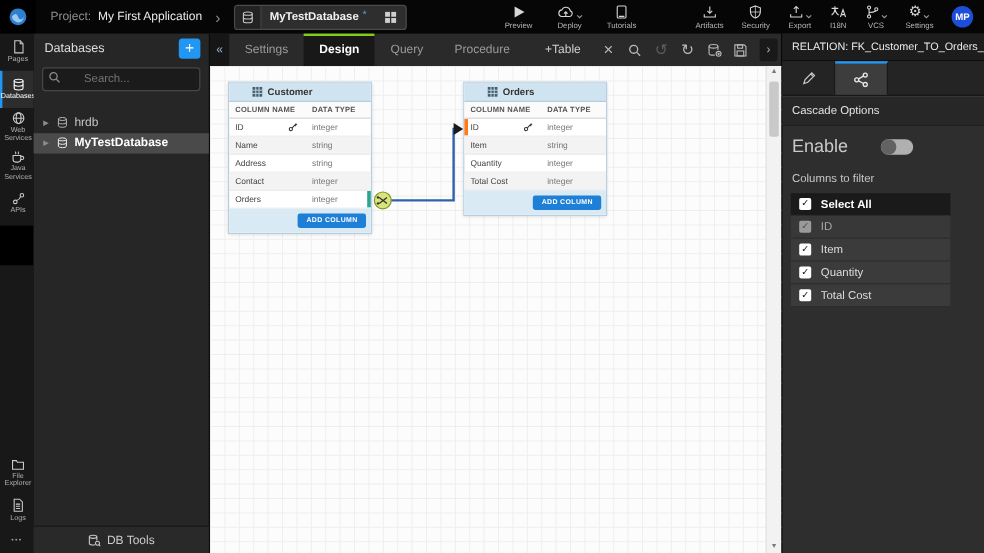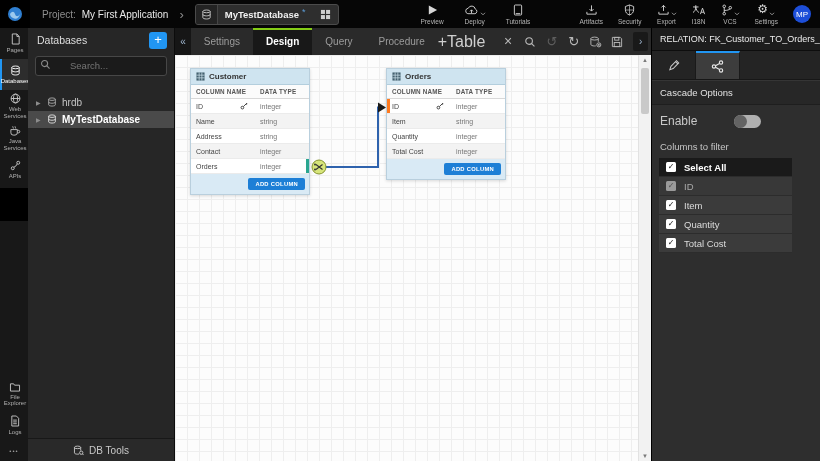--- a/index.html
+++ b/index.html
@@ -16,21 +16,21 @@
   .top-chev { color:#8a8a8a; font-size:13px; margin:0 11px; }
   .doctab { height:21px; display:flex; align-items:center; background:#2e2e2e; border:1px solid #4b4b4b; border-radius:3px; overflow:hidden; }
   .doctab .dbicobox { width:22px; height:100%; background:#232323; border-right:1px solid #454545; display:flex; align-items:center; justify-content:center; }
   .doctab .dname { padding:0 2px 0 7px; font-size:9.5px; font-weight:bold; color:#f1f1f1; }
   .doctab .star { color:#5b9bd5; font-size:9px; margin:0 7px 4px 1px; }
   .doctab .gridico { padding:0 7px; display:flex; align-items:center; }
   .tb-actions { display:flex; margin-left:82px; gap:20px; }
   .tb-right { margin-left:auto; display:flex; gap:15px; align-items:center; margin-right:9px; }
   .tb-act { display:flex; flex-direction:column; align-items:center; gap:2px; color:#b5b5b5; font-size:6.5px; white-space:nowrap; }
   .tb-act .irow { display:flex; align-items:flex-end; gap:1px; height:13px; }
-  .avatar { width:18px; height:18px; border-radius:50%; background:#1d4ed8; color:#fff; font-size:8px; font-weight:normal; display:flex; align-items:center; justify-content:center; }
+  .avatar { width:18px; height:18px; border-radius:50%; background:#1d4ed8; color:#fff; font-size:8px; font-weight:bold; display:flex; align-items:center; justify-content:center; }
 
   
   .main { flex:1; display:flex; min-height:0; }
 
   
   .rail { width:28px; flex:0 0 28px; background:#181818; display:flex; flex-direction:column; }
   .rail-item { min-height:31px; display:flex; flex-direction:column; align-items:center; justify-content:center; gap:2px; color:#b0b0b0; font-size:6px; text-align:center; line-height:1.1; border-left:2px solid transparent; padding:3px 0; }
   .rail-item.active { background:#2d2d2d; border-left-color:#2196f3; color:#fff; }
   .rail-black { height:33px; background:#000; margin-top:3px; }
   .rail-spacer { flex:1; }
@@ -51,31 +51,31 @@
   .dbp-spacer { flex:1; }
   .dbp-foot { height:23px; flex:0 0 23px; border-top:1px solid #181818; background:#292929; display:flex; align-items:center; justify-content:center; gap:5px; color:#c9c9c9; font-size:10px; }
 
   
   .center { flex:1; display:flex; flex-direction:column; min-width:0; }
   .toolbar { height:27px; flex:0 0 27px; background:#2a2a2a; display:flex; align-items:center; }
   .collapse-btn { width:16px; height:27px; background:#161616; color:#9fb6cf; font-size:10px; display:flex; align-items:center; justify-content:center; }
   .dtab { padding:0 13px; height:27px; line-height:27px; font-size:10px; color:#9c9c9c; }
   .dtab.active { background:#181818; color:#fff; border-top:2px solid #84cc16; line-height:24px; font-weight:bold; }
   .toolbar-spacer { flex:1; }
-  .addtable { font-size:16px; color:#cfcfcf; margin-right:12px; }
+  .addtable { font-size:10px; color:#cfcfcf; margin-right:12px; }
   .tbico { width:20px; text-align:center; color:#b8b8b8; font-size:13px; line-height:13px; margin:0 1px; display:flex; align-items:center; justify-content:center; }
   .tbico.dim { color:#5d5d5d; }
   .expand-btn { width:15px; height:19px; background:#191919; color:#9fb6cf; display:flex; align-items:center; justify-content:center; font-size:10px; margin:0 3px 0 5px; border-radius:2px; }
 
   
   .canvas { flex:1; position:relative; overflow:hidden; background:#fcfcfc;
     background-image:linear-gradient(#eeeeee 1px,transparent 1px),linear-gradient(90deg,#eeeeee 1px,transparent 1px);
     background-size:12px 12px; }
   .dbtable { position:absolute; width:120px; background:#fff; border:1px solid #b9cfdd; box-shadow:0 1px 3px rgba(0,0,0,.15); }
-  .dbtable-header { height:16px; background:#cfe4f0; display:flex; align-items:center; gap:4px; padding:0 5px; border-bottom:1px solid #b3cedd; }
+  .dbtable-header { height:16px; background:#cfe4f0; display:flex; align-items:center; gap:4px; padding:0 19px; border-bottom:1px solid #b3cedd; }
   .dbtable-name { font-size:8px; color:#333; font-weight:bold; }
   .colhead { display:flex; height:14px; align-items:center; border-bottom:1px solid #d8d8d8; background:#fbfbfb; }
   .colhead .c1 { width:64px; padding-left:5px; }
   .colhead .c2 { flex:1; padding-left:5px; }
   .colhead span { font-size:6.3px; font-weight:bold; color:#555; letter-spacing:.2px; }
   .trow { display:flex; height:15px; align-items:center; border-bottom:1px solid #ebebeb; }
   .trow.alt { background:#f3f3f3; }
   .trow .cname { width:64px; padding-left:5px; color:#444; font-size:7px; display:flex; align-items:center; }
   .trow .keyic { margin-left:auto; margin-right:7px; display:flex; }
   .trow .ctype { flex:1; padding-left:5px; color:#777; font-size:7px; }
@@ -90,21 +90,21 @@
   .vscroll .thumb { position:absolute; top:13px; left:2px; right:2px; height:46px; background:#c9c9c9; border-radius:2px; }
 
   
   .rightpanel { width:169px; flex:0 0 169px; background:#2e2e2e; display:flex; flex-direction:column; border-left:1px solid #000; }
   .rp-title { height:23px; flex:0 0 23px; background:#1d1d1d; color:#ececec; font-size:9px; display:flex; align-items:center; padding:0 8px; white-space:nowrap; overflow:hidden; border-bottom:1px solid #0d0d0d; }
   .rp-tabs { height:29px; flex:0 0 29px; background:#242424; display:flex; border-bottom:1px solid #171717; }
   .rp-tab { width:44px; display:flex; align-items:center; justify-content:center; border-right:1px solid #1a1a1a; }
   .rp-tab.active { background:#3d3d3d; border-top:2px solid #2196f3; }
   .rp-section-head { background:#272727; border-top:1px solid #353535; border-bottom:1px solid #1e1e1e; padding:6px 8px; color:#e2e2e2; font-size:9.5px; }
   .rp-row { display:flex; align-items:center; padding:9px 8px; }
-  .rp-row .lbl { color:#c9c9c9; width:74px; font-size:12px; }
+  .rp-row .lbl { color:#c9c9c9; width:74px; font-size:15px; }
   .toggle { width:27px; height:13px; border-radius:7px; position:relative; cursor:pointer; }
   .toggle.off { background:#b0b0b0; }
   .toggle.on  { background:#c4c4c4; }
   .toggle .knob { width:13px; height:13px; border-radius:50%; position:absolute; top:0; }
   .toggle.off .knob { left:0; background:#636363; }
   .toggle.on  .knob { right:0; background:#2196f3; }
   .cols-label { padding:4px 8px 6px; color:#c6c6c6; font-size:9.5px; }
   .chk-list { margin:0 28px 8px 7px; }
   .chk-row { height:19px; display:flex; align-items:center; gap:8px; padding-left:7px; background:#3b3b3b; border-bottom:1px solid #2c2c2c; color:#dcdcdc; font-size:9.5px; }
   .chk-row.hdr { background:#1a1a1a; color:#fff; font-weight:bold; }

